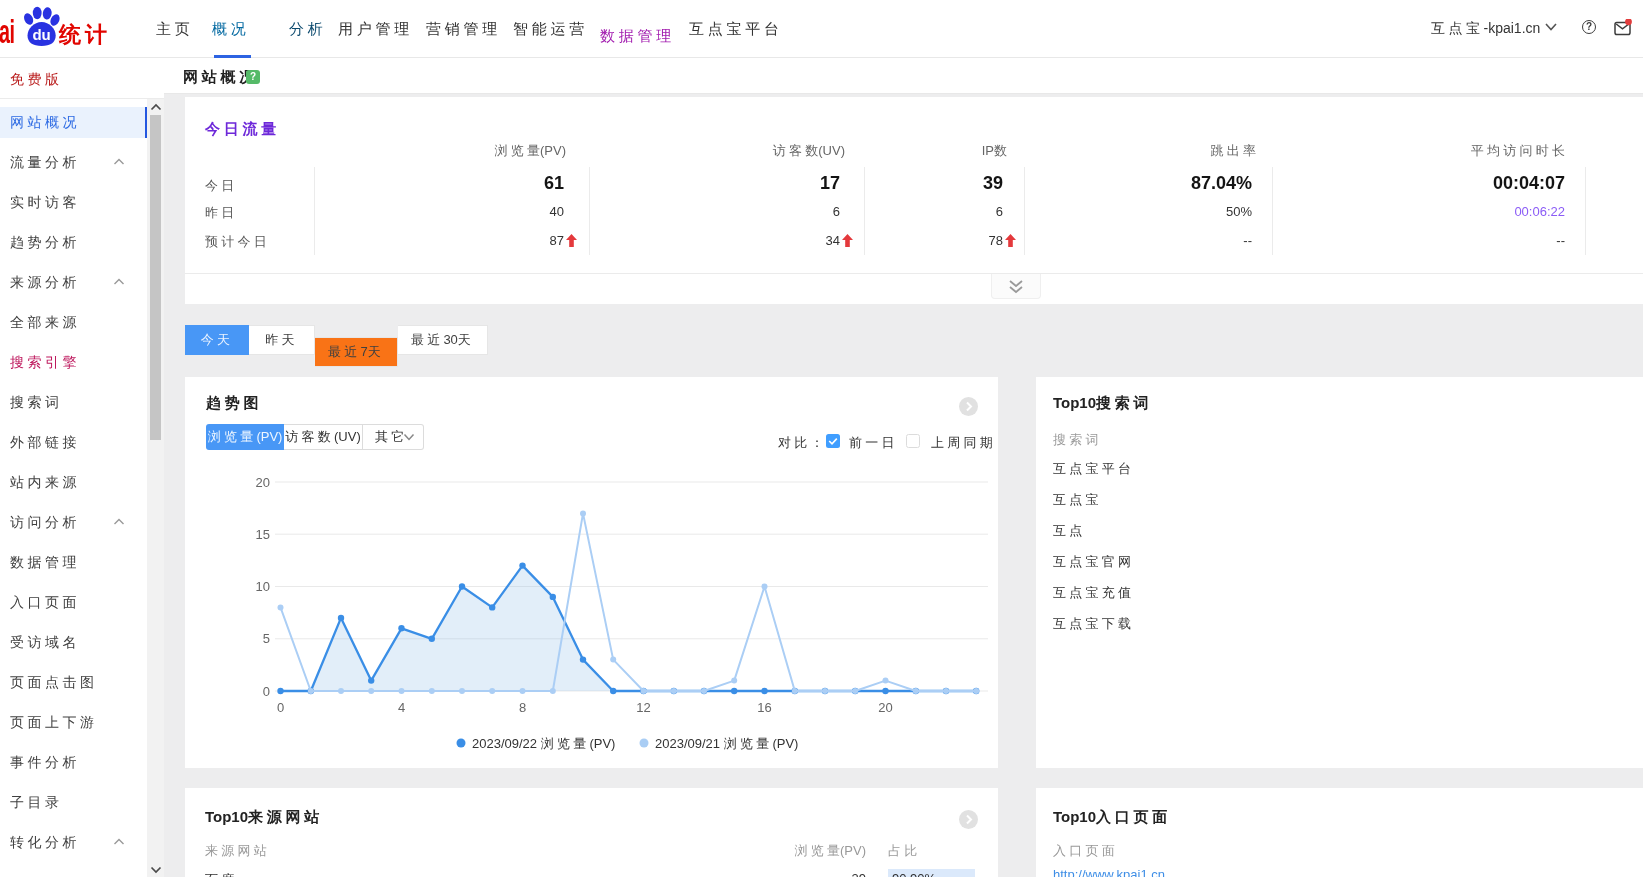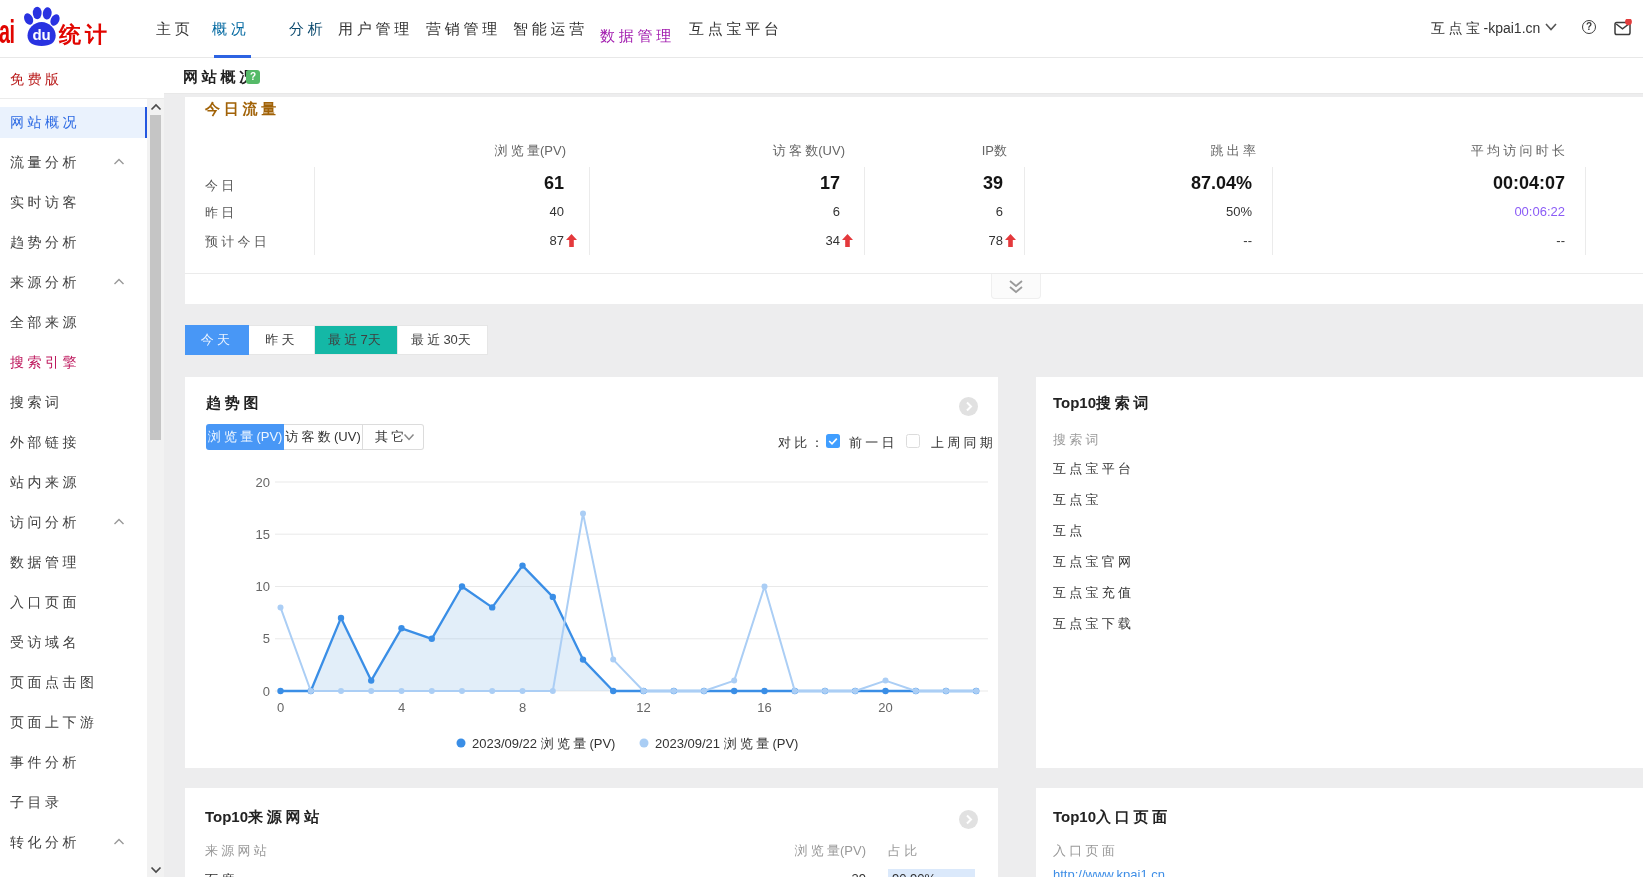--- a/index.html
+++ b/index.html
@@ -102,21 +102,21 @@
 <rect x="1" y="3.5" width="15" height="12" rx="1.8" fill="none" stroke="#3c3c3c" stroke-width="1.5"></rect>
 <polyline points="2.2,5 8.5,9.8 14.8,5" fill="none" stroke="#3c3c3c" stroke-width="1.5"></polyline>
 <circle cx="14.5" cy="2.8" r="3.4" fill="#e23d3d"></circle>
 </svg>
 
 <div class="abs" style="left:164px;top:58px;width:1479px;height:36px;background:#fff;border-bottom:1px solid #e8e8e8"></div>
 <div class="abs b f15" style="left:183px;top:68px;color:#222"><span class="k">网站概况</span></div>
 <div class="abs" style="left:246px;top:70px;width:14px;height:14px;background:#55ba68;border-radius:3px;color:#fff;font-size:10px;font-weight:bold;text-align:center;line-height:14px">?</div>
 
 <div class="card" style="left:185px;top:97px;width:1663px;height:207px"></div>
-<div class="abs b f15" style="left:205px;top:100px;color:#a16207"><span class="k">今日流量</span></div>
+<div class="abs b f15" style="left:205px;top:120px;color:#6d28d9"><span class="k">今日流量</span></div>
 <div id="traffic">
       <div class="abs f13 g6 r" style="left:406px;top:142px;width:160px"><span class="k">浏览量</span>(PV)</div>
       <div class="abs f13 g6 r" style="left:685px;top:142px;width:160px"><span class="k">访客数</span>(UV)</div>
       <div class="abs f13 g6 r" style="left:847px;top:142px;width:160px">IP<span class="k">数</span></div>
       <div class="abs f13 g6 r" style="left:1096px;top:142px;width:160px"><span class="k">跳出率</span></div>
       <div class="abs f13 g6 r" style="left:1405px;top:142px;width:160px"><span class="k">平均访问时长</span></div>
       <div class="abs f13" style="left:205px;top:177px;color:#595959"><span class="k">今日</span></div>
       <div class="abs r b" style="left:404px;top:173px;width:160px;font-size:18px;color:#141414">61</div>
       <div class="abs r b" style="left:680px;top:173px;width:160px;font-size:18px;color:#141414">17</div>
       <div class="abs r b" style="left:843px;top:173px;width:160px;font-size:18px;color:#141414">39</div>
@@ -153,21 +153,21 @@
 <div class="hline" style="left:185px;top:273px;width:1458px"></div>
 <div class="abs" style="left:991px;top:274px;width:50px;height:25px;background:#fbfbfb;border:1px solid #efefef;border-top:none;border-radius:0 0 4px 4px"></div>
 <svg class="abs" style="left:1008px;top:280px" width="16" height="14" viewBox="0 0 16 14">
 <polyline points="2,1 8,6 14,1" fill="none" stroke="#9a9a9a" stroke-width="1.8"></polyline>
 <polyline points="2,7 8,12 14,7" fill="none" stroke="#9a9a9a" stroke-width="1.8"></polyline>
 </svg>
 
 <div id="tabs">
       <div class="abs" style="left:185px;top:325px;width:64px;height:30px;background:#4897f6;color:#eaf3ff;font-size:13px;text-align:center;line-height:30px"><span class="k">今天</span></div>
       <div class="abs" style="left:249px;top:325px;width:66px;height:30px;background:#fff;border:1px solid #e6e6e6;border-left:none;color:#404040;font-size:13px;text-align:center;line-height:28px"><span class="k">昨天</span></div>
-      <div class="abs" style="left:315px;top:325px;width:83px;height:30px;background:#14b8a6;border:1px solid #e6e6e6;border-left:none;color:#404040;font-size:13px;text-align:center;line-height:28px"><span class="k">最近</span>7<span class="k">天</span></div>
+      <div class="abs" style="left:315px;top:337px;width:83px;height:30px;background:#f97316;border:1px solid #e6e6e6;border-left:none;color:#404040;font-size:13px;text-align:center;line-height:28px"><span class="k">最近</span>7<span class="k">天</span></div>
       <div class="abs" style="left:398px;top:325px;width:90px;height:30px;background:#fff;border:1px solid #e6e6e6;border-left:none;color:#404040;font-size:13px;text-align:center;line-height:28px"><span class="k">最近</span>30<span class="k">天</span></div>
     </div>
 
 <div class="card" style="left:185px;top:377px;width:813px;height:391px"></div>
 <div class="abs b f15" style="left:206px;top:394px;color:#222"><span class="k">趋势图</span></div>
 <div class="abs" style="left:959px;top:397px;width:19px;height:19px;background:#e1e1e1;border-radius:50%"></div>
 <svg class="abs" style="left:959px;top:397px" width="19" height="19" viewBox="0 0 19 19">
       <polyline points="8,5.5 12,9.5 8,13.5" fill="none" stroke="#fff" stroke-width="2"></polyline>
     </svg>
 

